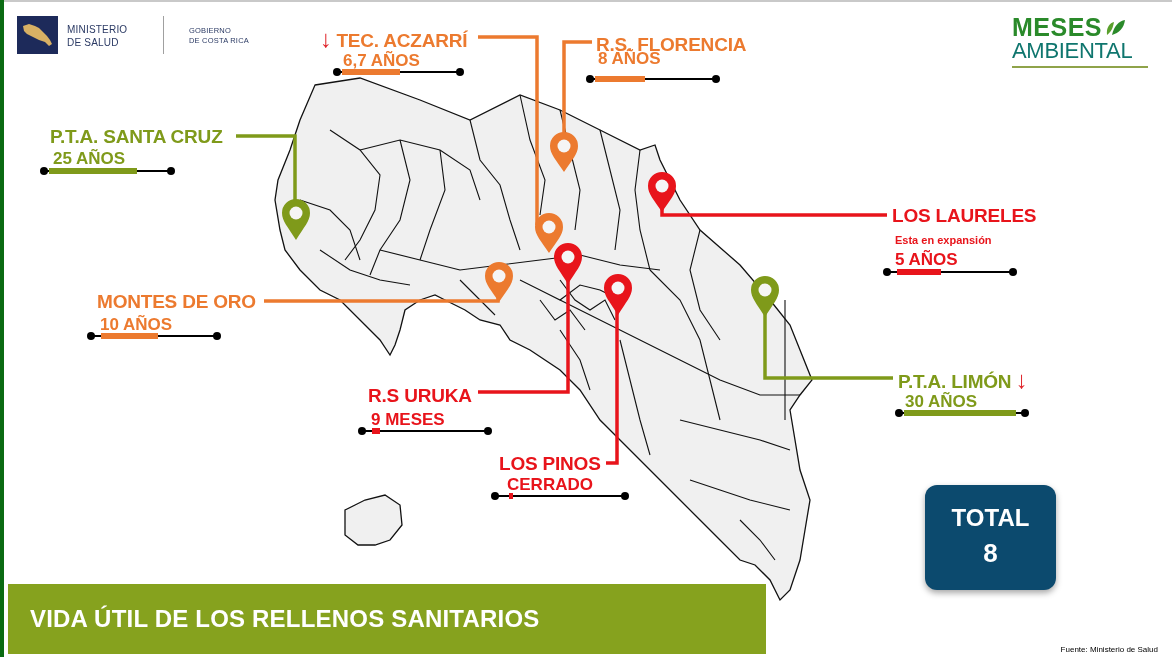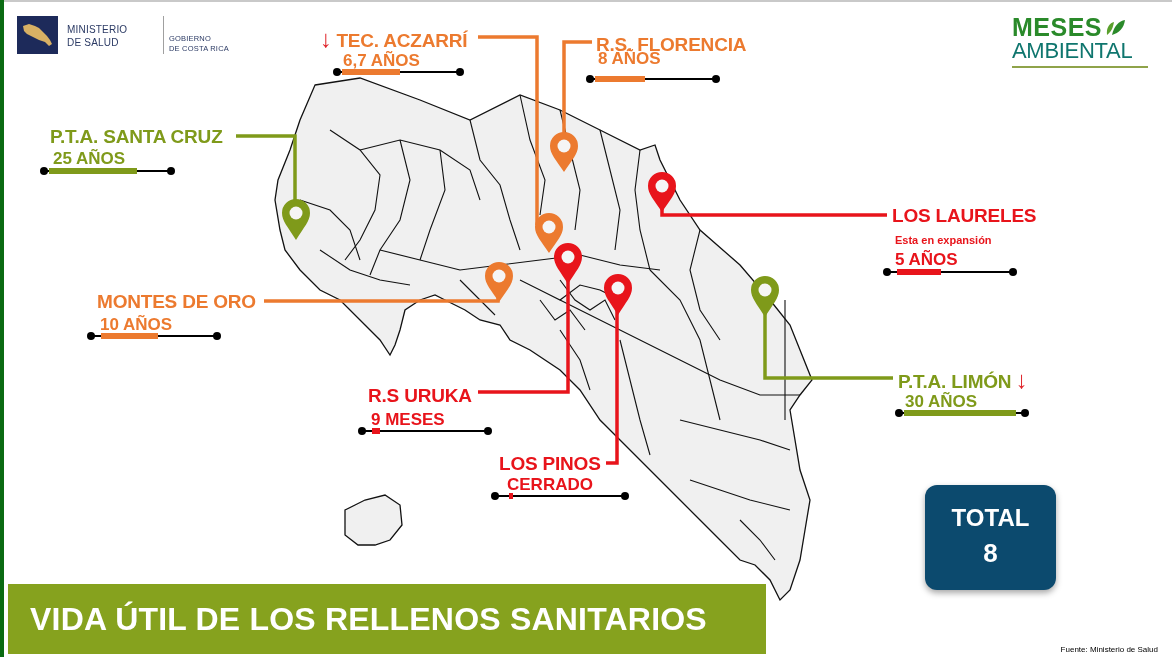--- a/index.html
+++ b/index.html
@@ -8,21 +8,21 @@
     background: #ffffff; font-family: "Liberation Sans", sans-serif;
   }
   .top-border { position: absolute; left: 0; top: 0; width: 1172px; height: 2px; background: #c9c9c9; }
   .left-stripe { position: absolute; left: 0; top: 0; width: 4px; height: 657px; background: #0a6b12; }
 
   
   .ministry-logo { position: absolute; left: 17px; top: 16px; width: 41px; height: 38px; background: #1d2a5a; }
   .ministry-logo svg { width: 41px; height: 38px; display: block; }
   .ministry-text { position: absolute; left: 67px; top: 23px; font-size: 10px; line-height: 13px; color: #2b3a64; letter-spacing: 0.2px; }
   .header-divider { position: absolute; left: 163px; top: 16px; width: 1px; height: 38px; background: #a0a0a0; }
-  .gov-text { position: absolute; left: 169px; top: 26px; font-size: 7.5px; line-height: 10px; color: #2b3a64; letter-spacing: 0.2px; margin-top: 8px; }
+  .gov-text { position: absolute; left: 189px; top: 26px; font-size: 7.5px; line-height: 10px; color: #2b3a64; letter-spacing: 0.2px; }
 
   .brand { position: absolute; left: 1012px; top: 14px; width: 140px; }
   .brand-line1 { font-size: 25px; font-weight: bold; color: #2a8a2a; letter-spacing: 0.5px; line-height: 26px; display: flex; align-items: center; }
   .brand-line2 { font-size: 22px; color: #0f766e; line-height: 22px; letter-spacing: -0.3px; }
   .brand-underline { width: 136px; height: 2px; background: #8fa34a; margin-top: 4px; }
 
   
   .map { position: absolute; left: 0; top: 0; width: 1172px; height: 657px; }
 
   
@@ -46,21 +46,21 @@
     position: absolute; left: 925px; top: 485px; width: 131px; height: 105px;
     background: #0c4a6e; border-radius: 12px; color: #fff; font-weight: bold;
     text-align: center; box-shadow: 0 3px 6px rgba(0,0,0,0.35);
   }
   .total-badge .t1 { font-size: 24px; margin-top: 19px; }
   .total-badge .t2 { font-size: 26px; margin-top: 6px; }
 
   
   .title-banner {
     position: absolute; left: 8px; top: 584px; width: 758px; height: 70px;
-    background: #86a21e; color: #fff; font-weight: bold; font-size: 32px;
+    background: #86a21e; color: #fff; font-weight: bold; font-size: 24px;
     display: flex; align-items: center; padding-left: 22px; box-sizing: border-box;
     letter-spacing: 0.2px;
   }
   .source { position: absolute; right: 14px; top: 645px; font-size: 8px; color: #000; }
 </style>
 </head>
 <body>
 
 <div class="top-border"></div>
 <div class="left-stripe"></div>

